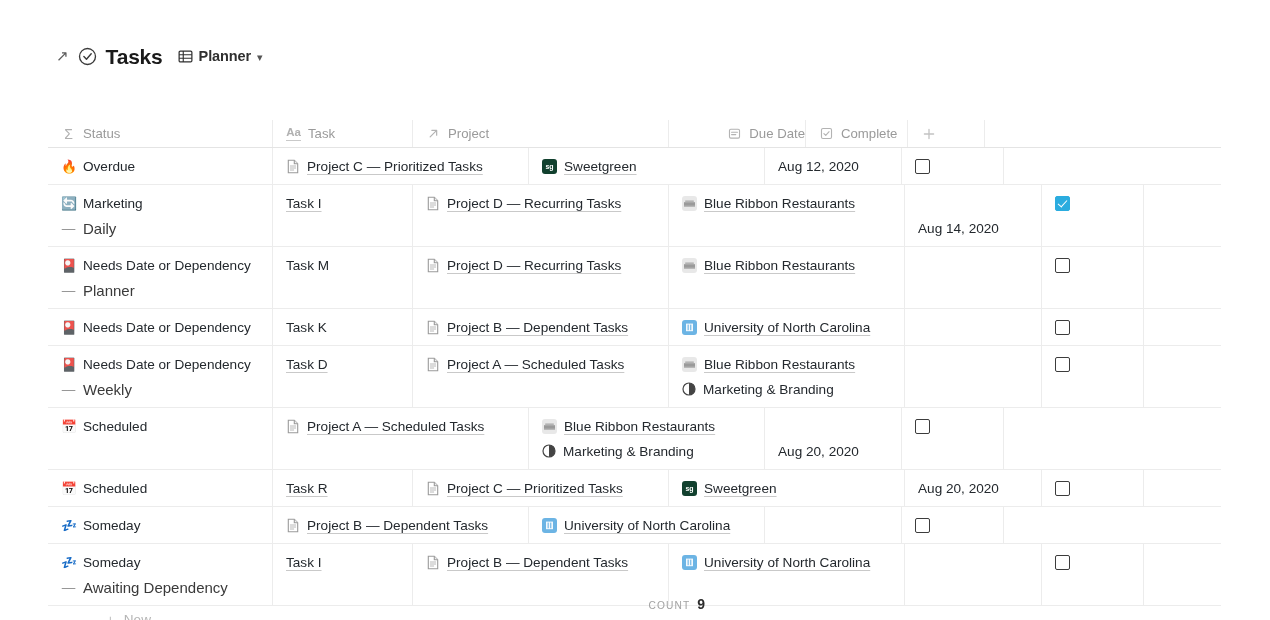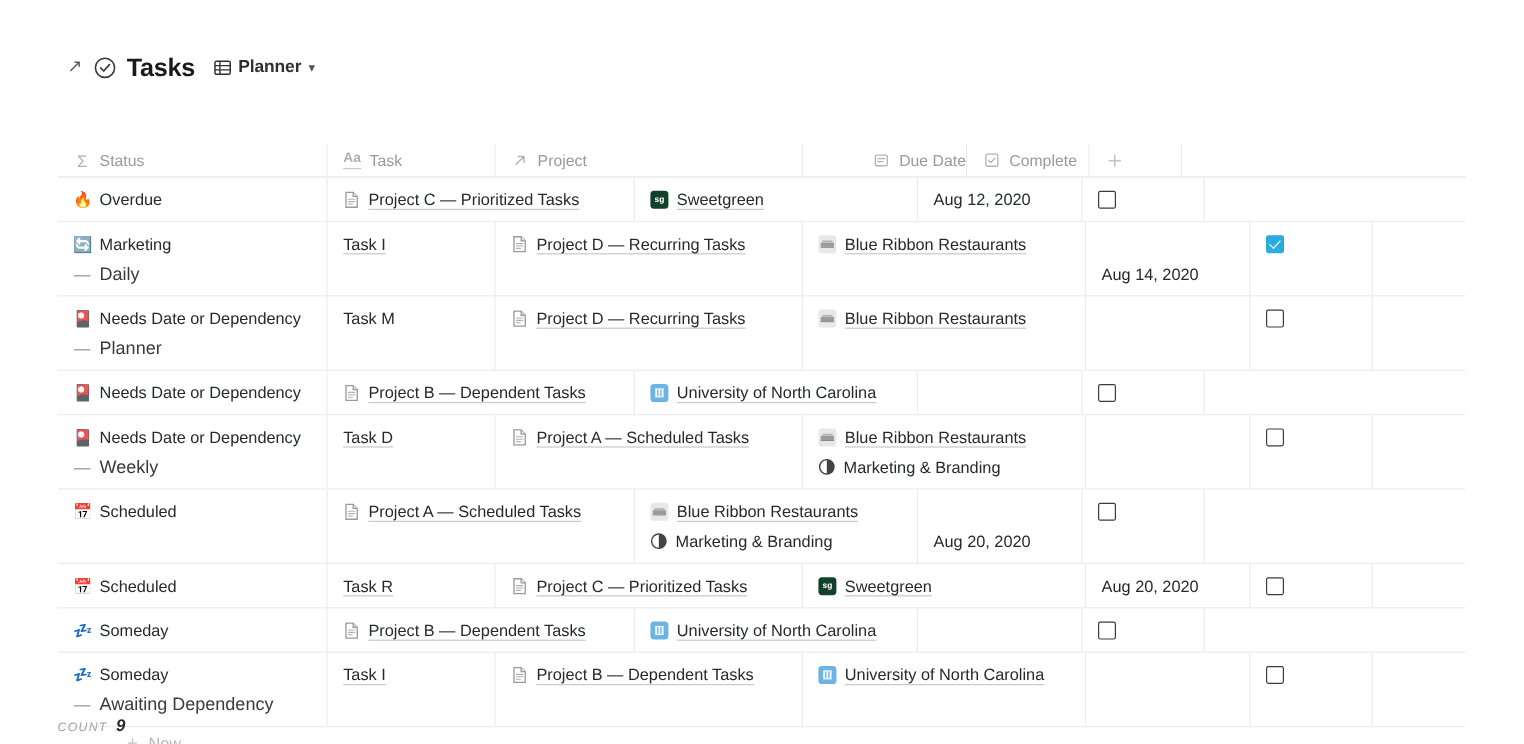--- a/index.html
+++ b/index.html
@@ -89,21 +89,21 @@
   }
   .cell.center-v { justify-content:flex-start; }
 
   
   .newrow { display:flex; align-items:center; gap:9px; height:28px;
             padding-left:58px; color:#b5b5b5; font-size:13.6px;
             border-bottom:1px solid #ececec; }
   .plus-ico { color:#c2c2c2; font-size:15px; line-height:1; }
 
   .footer { position:absolute; left:48px; top:558px; width:657px;
-            display:flex; align-items:baseline; gap:7px;font-style:italic; }
+            display:flex; justify-content:flex-end; align-items:baseline; gap:7px; }
   .count-lbl { font-size:10.2px; letter-spacing:1.1px; color:#a2a2a2; font-weight:400;}
   .count-val { font-size:14px; color:#2b2b2b; font-weight:700; }
 </style>
 </head>
 <body>
 
 <div class="page">
 
   <div class="titlebar">
     <span class="expand-icon">↗</span>
@@ -318,20 +318,25 @@
           </div>
           <div class="cell c-plus"></div>
         </div>
         <div class="row">
           <div class="cell c-status">
             <div class="line">
               <span class="emo">🎴</span>
               <span>Needs Date or Dependency</span>
             </div>
           </div>
+          <div class="cell c-task">
+            <div class="line">
+              <span>Task K</span>
+            </div>
+          </div>
           <div class="cell c-project">
             <div class="line">
               <span>
                 <svg class="doc-ico" viewBox="0 0 14 15" fill="none">
                   <path d="M2.3 1.3h6l3.4 3.4v9H2.3z" stroke="#9a9a9a" stroke-width="1.1" fill="#fff"></path>
                   <path d="M8.3 1.3v3.4h3.4" stroke="#9a9a9a" stroke-width="1.1" fill="#efefef"></path>
                   <path d="M4.3 7h5.4M4.3 9h5.4M4.3 11h3.4" stroke="#b0b0b0" stroke-width="0.9" stroke-linecap="round"></path>
                 </svg>
               </span>
               <span class="ul link">Project B — Dependent Tasks</span>

